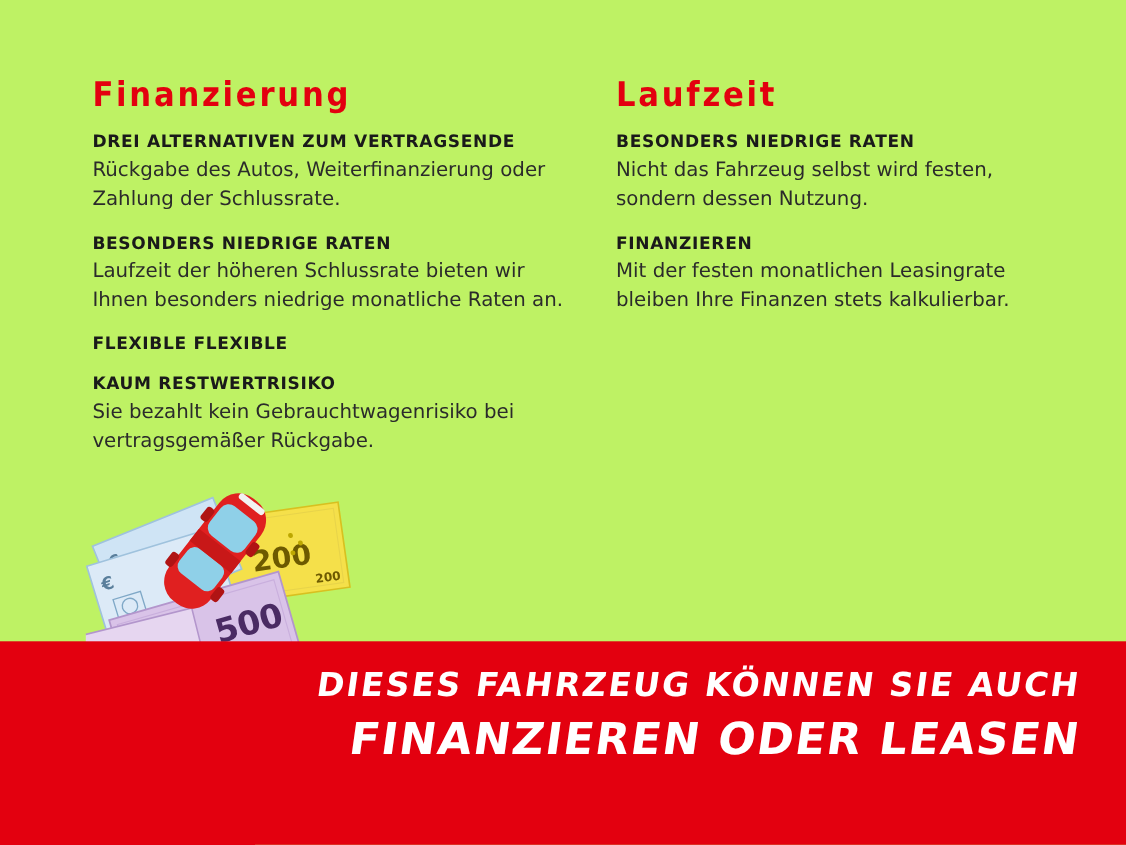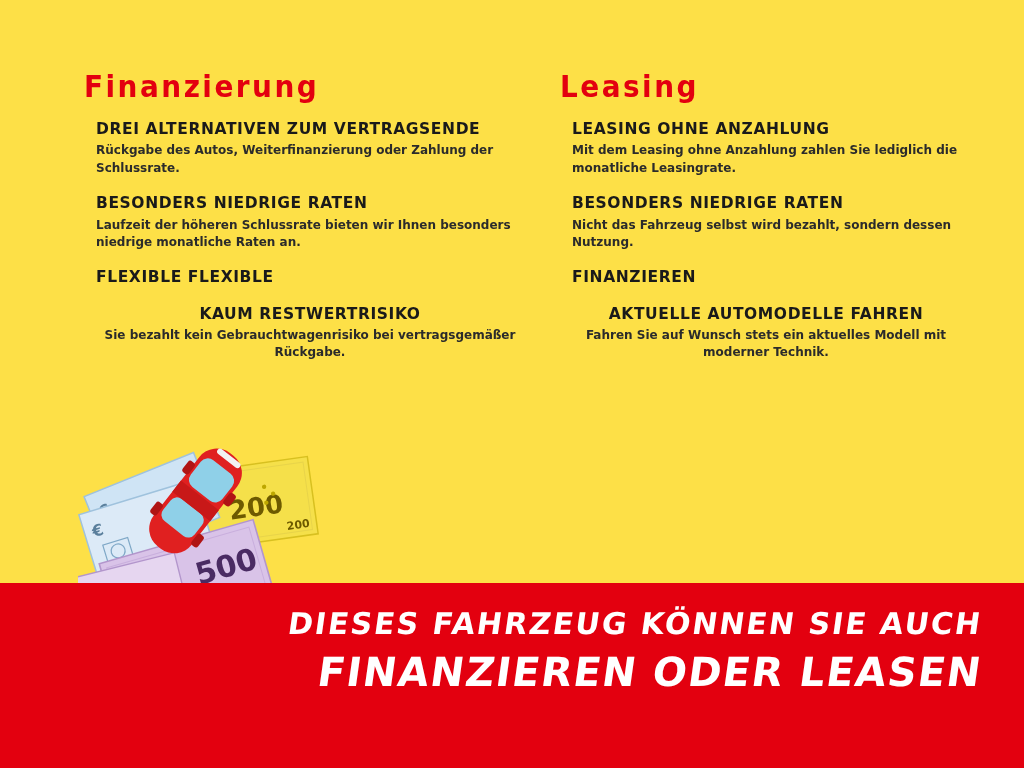--- a/index.html
+++ b/index.html
@@ -10,21 +10,21 @@
     width: 1024px;
     height: 768px;
     background: #ffffff;
     font-family: "DejaVu Sans", sans-serif;
     overflow: hidden;
   }
   .page {
     position: relative;
     width: 1024px;
     height: 768px;
-    background: #fde047;
+    background: #bef264;
   }
 
   
   .columns {
     position: absolute;
     left: 0;
     top: 0;
     width: 1024px;
     height: 470px;
   }
@@ -39,39 +39,39 @@
     font-family: "DejaVu Sans", sans-serif;
     font-weight: bold;
     font-size: 31px;
     letter-spacing: 2.5px;
     color: #e3000f;
     margin: 0 0 16px 0;
     font-stretch: condensed;
     text-transform: none;
   }
 
-  .block { margin-bottom: 17px; margin-left: 12px; }
-  .block:last-child { margin-bottom: 0; text-align: center; }
+  .block { margin-bottom: 17px; }
+  .block:last-child { margin-bottom: 0; }
 
   .block-head {
     font-family: "DejaVu Sans", sans-serif;
     font-weight: bold;
     font-size: 15.5px;
     letter-spacing: 0.6px;
     color: #1a1a1a;
     margin: 0 0 3px 0;
     line-height: 1.25;
   }
   .block-body {
     font-family: "DejaVu Sans", sans-serif;
-    font-size: 12px;
+    font-size: 18px;
     color: #2b2b2b;
     line-height: 1.45;
     margin: 0;
-    font-weight: 700;
+    font-weight: 400;
   }
 
   
   .illustration {
     position: absolute;
     left: 78px;
     top: 448px;
     width: 250px;
     height: 200px;
   }
@@ -138,40 +138,33 @@
         <p class="block-head">FLEXIBLE FLEXIBLE</p>
       </div>
 
       <div class="block">
         <p class="block-head">KAUM RESTWERTRISIKO</p>
         <p class="block-body">Sie bezahlt kein Gebrauchtwagenrisiko bei vertragsgemäßer Rückgabe.</p>
       </div>
     </div>
 
     <div class="col col-right">
-      <h2 class="col-title">Leasing</h2>
-
-      <div class="block">
-        <p class="block-head">LEASING OHNE ANZAHLUNG</p>
-        <p class="block-body">Mit dem Leasing ohne Anzahlung zahlen Sie lediglich die monatliche Leasingrate.</p>
-      </div>
+      <h2 class="col-title">Laufzeit</h2>
+
 
       <div class="block">
         <p class="block-head">BESONDERS NIEDRIGE RATEN</p>
-        <p class="block-body">Nicht das Fahrzeug selbst wird bezahlt, sondern dessen Nutzung.</p>
+        <p class="block-body">Nicht das Fahrzeug selbst wird festen, sondern dessen Nutzung.</p>
       </div>
 
       <div class="block">
         <p class="block-head">FINANZIEREN</p>
-      </div>
-
-      <div class="block">
-        <p class="block-head">AKTUELLE AUTOMODELLE FAHREN</p>
-        <p class="block-body">Fahren Sie auf Wunsch stets ein aktuelles Modell mit moderner Technik.</p>
-      </div>
+        <p class="block-body">Mit der festen monatlichen Leasingrate bleiben Ihre Finanzen stets kalkulierbar.</p>
+      </div>
+
     </div>
   </div>
 
   <div class="illustration">
     <svg width="250" height="200" viewBox="0 0 250 200">
 
       <g transform="rotate(-8 150 55)">
         <rect x="95" y="20" width="140" height="78" fill="#f5e04a" stroke="#d8c020" stroke-width="1.5"></rect>
         <rect x="100" y="25" width="130" height="68" fill="none" stroke="#e8d44a" stroke-width="1"></rect>
         <text x="150" y="72" font-family="DejaVu Sans, sans-serif" font-size="26" font-weight="bold" fill="#6d5a00">200</text>

